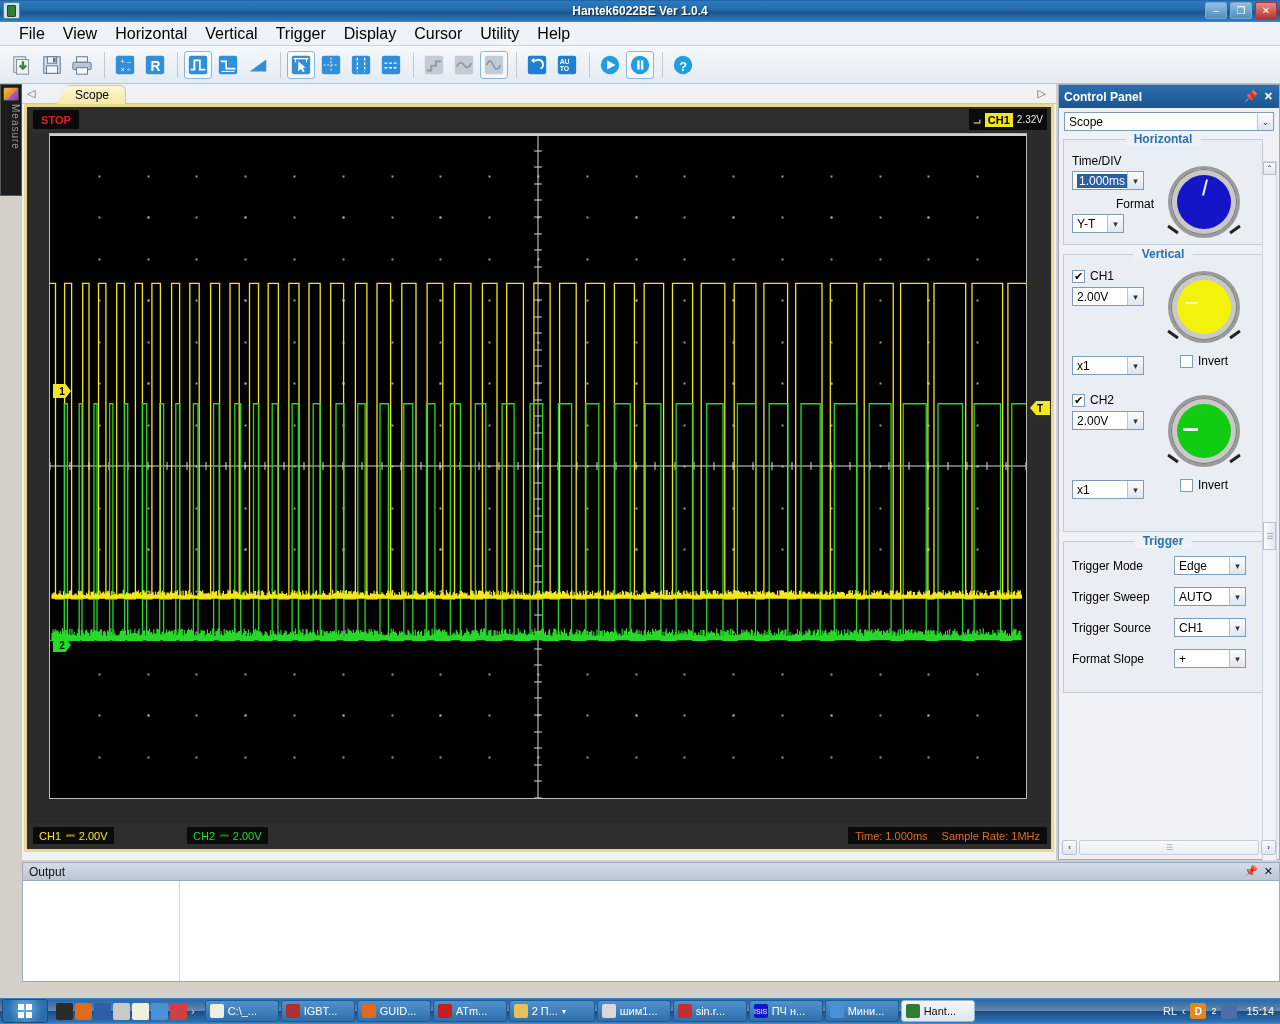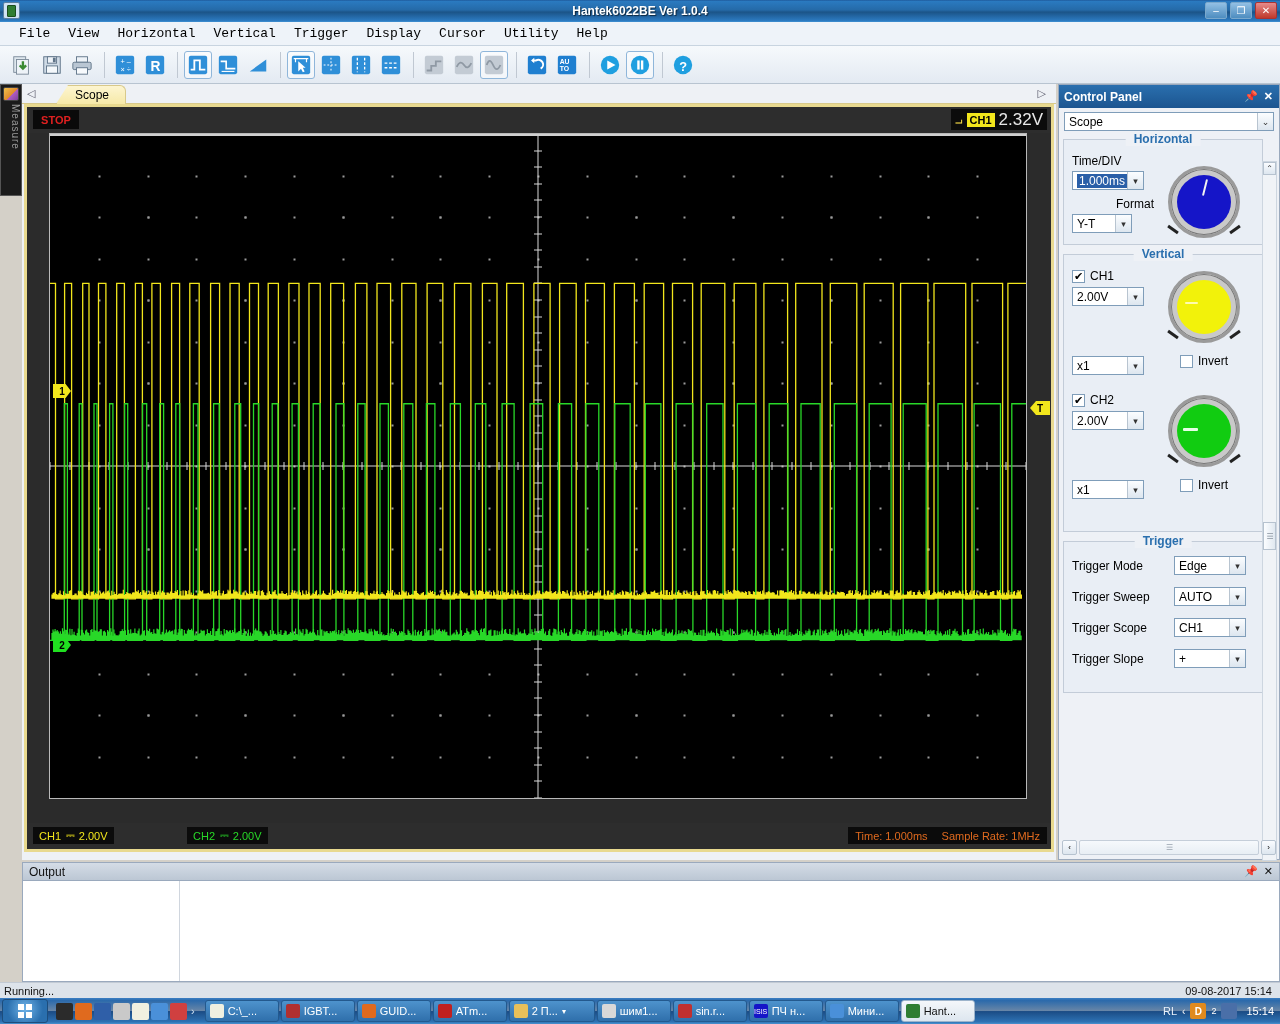--- a/index.html
+++ b/index.html
@@ -43,21 +43,21 @@
   }
   .win-btn.close { background: linear-gradient(to bottom,#e58b8b,#c0392b); border-color:#a33; }
 
   
   .menubar {
     position:absolute; left:0; top:22px; width:1280px; height:24px;
     background:#eef3f9; border-bottom:1px solid #c8d4e0;
     display:flex; align-items:center; padding-left:10px;
   }
   .menubar .mi {
-    padding: 3px 9px; font-size:13px; color:#000; cursor:default;font-family:Liberation Mono, monospace;
+    padding: 3px 9px; font-size:16px; color:#000; cursor:default;
   }
 
   
   .toolbar {
     position:absolute; left:0; top:46px; width:1280px; height:38px;
     background: linear-gradient(to bottom,#f6f9fc,#e3eaf2);
     border-bottom:1px solid #b8c4d0;
     display:flex; align-items:center; padding-left:8px;
   }
   .tb-sep { width:1px; height:26px; background:#c0c8d2; margin:0 6px; }
@@ -118,21 +118,21 @@
     background:#0a0a0a; color:#e02020; font-size:11px; font-weight:bold;
     display:flex; align-items:center; justify-content:center;
     font-family:"Liberation Sans",sans-serif;
   }
   .trig-level-box {
     position:absolute; right:4px; top:2px; height:21px;
     background:#0b0b0b; display:flex; align-items:center; padding:0 4px; gap:4px;
   }
   .trig-glyph { color:#ffe24a; font-size:13px; line-height:1; }
   .ch1-tag { background:#f2e61c; color:#000; font-size:11px; font-weight:bold; padding:1px 3px; }
-  .trig-volt { color:#e8e8e8; font-size:17px; }
+  .trig-volt { color:#e8e8e8; font-size:10px; }
 
   .grid-wrap {
     position:absolute; left:22px; top:26px; width:978px; height:666px;
     background:#000; border:1px solid #b9b9b9;
     overflow:hidden;
   }
   .grid-wrap svg { display:block; }
 
   .ch-marker {
     position:absolute; width:18px; height:14px;
@@ -1023,21 +1023,21 @@
         <div class="group" style="height:106px;">
           <div class="group-title">Horizontal</div>
           <div class="row" style="align-items:flex-start;">
             <div style="width:82px;">
               <div class="lbl">Time/DIV</div>
               <div class="combo sel-blue" style="margin-top:3px; width:72px;">
                 <span class="val">1.000ms</span>
                 <span class="arrow">▾</span>
               </div>
               <div class="lbl" style="margin-top:7px;text-align:right;">Format</div>
-              <div class="combo" style="margin-top:3px; width:60px;">
+              <div class="combo" style="margin-top:3px; width:52px;">
                 <span class="val">Y-T</span>
                 <span class="arrow">▾</span>
               </div>
             </div>
             <div style="flex:1; display:flex; justify-content:center; padding-top:12px;">
               <div class="knob">
                 <div class="ear l"></div>
                   <div class="ear r"></div>
                 <div class="face blue">
                   <div class="tick" style="width:2px;height:17px;left:27px;top:4px;transform:rotate(14deg);"></div>
@@ -1128,29 +1128,29 @@
 
           <div class="row" style="margin-bottom:12px;">
             <span class="lbl" style="width:102px;">Trigger Sweep</span>
             <div class="combo" style="width:72px;">
               <span class="val">AUTO</span>
               <span class="arrow">▾</span>
             </div>
           </div>
 
           <div class="row" style="margin-bottom:12px;">
-            <span class="lbl" style="width:102px;">Trigger Scope</span>
+            <span class="lbl" style="width:102px;">Trigger Source</span>
             <div class="combo" style="width:72px;">
               <span class="val">CH1</span>
               <span class="arrow">▾</span>
             </div>
           </div>
 
           <div class="row">
-            <span class="lbl" style="width:102px;">Trigger Slope</span>
+            <span class="lbl" style="width:102px;">Format Slope</span>
             <div class="combo" style="width:72px;">
               <span class="val">+</span>
               <span class="arrow">▾</span>
             </div>
           </div>
         </div>
 
       </div>
 
       <div class="cp-scroll">
@@ -1172,24 +1172,20 @@
       <span class="sp"></span>
       <span class="ic">📌</span>
       <span class="ic">✕</span>
     </div>
     <div class="out-body">
       <div class="out-col-l"></div>
       <div class="out-col-r"></div>
     </div>
   </div>
 
-  <div class="statusbar">
-    <span class="s-left">Running...</span>
-    <span class="s-right">09-08-2017  15:14</span>
-  </div>
 
   <div class="taskbar">
     <div class="start">
       <div class="grid2">
         <div class="sq"></div>
           <div class="sq"></div>
           <div class="sq"></div>
           <div class="sq"></div>
       </div>
     </div>

